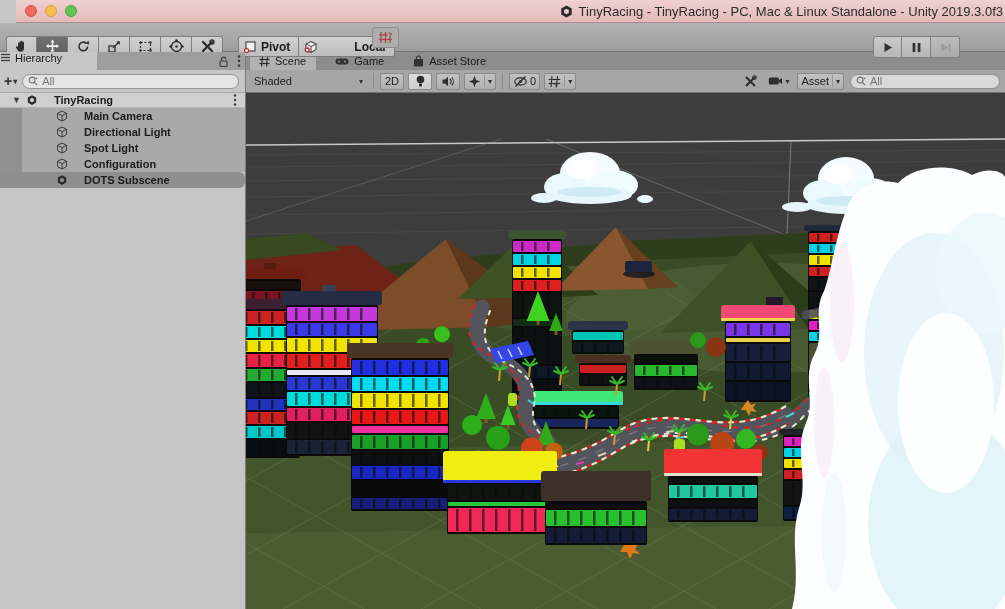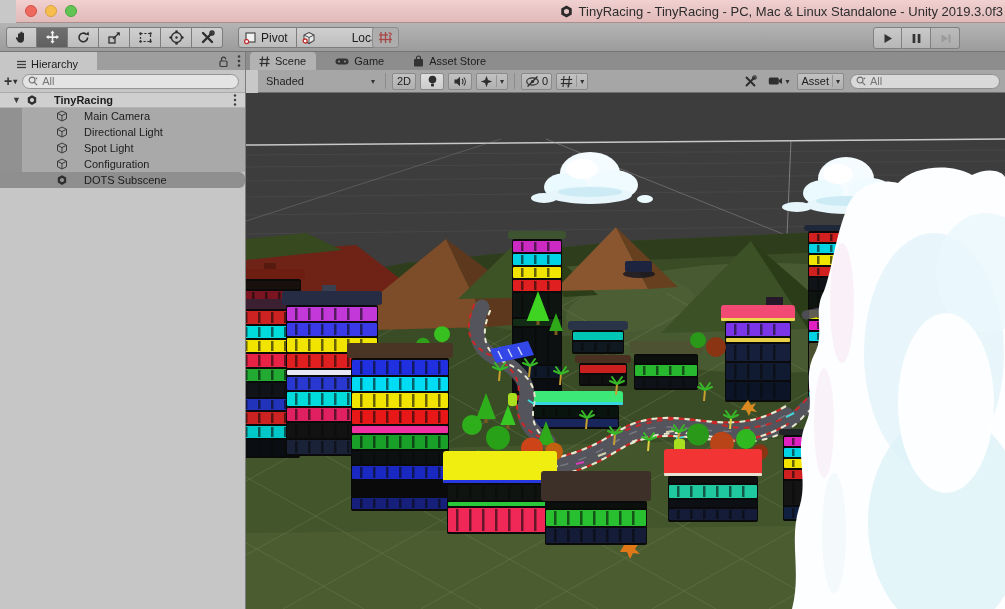--- a/index.html
+++ b/index.html
@@ -11,63 +11,63 @@
   .titlebar { height:23px; background:linear-gradient(#f0d0d0,#e2baba); border-bottom:1px solid #ac8e8e; position:relative;margin-left:16px; }
   .lights { position:absolute; left:9px; top:5px; display:flex; gap:8px; }
   .light { width:12px; height:12px; border-radius:50%; }
   .light.red   { background:#ee6a5f; border:1px solid #d5504a; }
   .light.yellow{ background:#f5be4f; border:1px solid #d9a03f; }
   .light.green { background:#61c454; border:1px solid #4aa73e; }
   .wtitle { position:absolute; right:2px; top:2px; height:19px; display:flex; align-items:center; gap:5px; font-size:13px; color:#2c2c2c; white-space:nowrap; }
 
   
   .toolbar { height:29px; background:linear-gradient(#b4b4b4,#9c9c9c); border-bottom:1px solid #757575; position:relative; }
-  .tool-group { position:absolute; top:4px; display:flex; }
+  .tool-group { position:absolute; top:13px; display:flex;font-weight:bold; }
   .tg-tools { left:6px; } .tg-pivot { left:238px; } .tg-play { left:873px; }
   .tbtn { width:31px; height:21px; background:linear-gradient(#d0d0d0,#bdbdbd); border:1px solid #7d7d7d; border-left:none; display:flex; align-items:center; justify-content:center; }
   .tbtn:first-child { border-left:1px solid #7d7d7d; border-radius:3px 0 0 3px; }
   .tbtn:last-child  { border-radius:0 3px 3px 0; }
   .tbtn.active { background:linear-gradient(#6f6f6f,#606060); }
   .lbtn { height:21px; padding:0 8px 0 5px; display:flex; align-items:center; gap:3px; font-size:12px; background:linear-gradient(#d0d0d0,#bdbdbd); border:1px solid #7d7d7d; border-left:none; }
   .lbtn:first-child { border-left:1px solid #7d7d7d; border-radius:3px 0 0 3px; }
   .lbtn:last-child { border-radius:0 3px 3px 0;gap:36px; }
   .snap-btn { position:absolute; left:372px; top:4px; width:27px; height:21px; border:1px solid #8d8d8d; border-radius:3px; background:#adadad; display:flex; align-items:center; justify-content:center; }
   .pbtn { width:29px; height:22px; background:linear-gradient(#cacaca,#b6b6b6); border:1px solid #808080; border-left:none; display:flex; align-items:center; justify-content:center; }
   .pbtn:first-child { border-left:1px solid #808080; border-radius:3px 0 0 3px; }
   .pbtn:last-child { border-radius:0 3px 3px 0; background:linear-gradient(#bcbcbc,#ababab); }
 
   
   .workspace { display:flex; height:557px; }
 
   
   .hierarchy { width:246px; background:#c6c6c6; border-right:1px solid #7c7c7c; display:flex; flex-direction:column; }
   .h-tabrow { height:18px; background:#9e9e9e; position:relative; flex:none; }
-  .h-tab { position:absolute; left:0; top:0; width:97px; height:18px; background:#c6c6c6; display:flex; align-items:flex-end; gap:4px; padding-left:16px; }
+  .h-tab { position:absolute; left:0; top:0; width:97px; height:18px; background:#c6c6c6; display:flex; align-items:flex-start; gap:4px; padding-left:0; }
   .h-tabrow .right-icons { position:absolute; right:4px; top:0; height:18px; display:flex; align-items:center; gap:8px; }
   .h-searchrow { height:22px; display:flex; align-items:center; padding:0 6px 0 4px; gap:5px; flex:none; }
   .plus-btn { display:flex; align-items:center; gap:1px; font-size:14px; font-weight:bold; color:#333; }
   .plus-btn .caret { font-size:8px; }
   .searchpill { flex:1; height:15px; border:1px solid #949494; border-radius:8px; background:#e4e4e4; display:flex; align-items:center; padding:0 6px 0 4px; gap:3px; }
   .searchpill input { flex:1; border:none; outline:none; background:transparent; font-size:11px; font-family:"Liberation Sans",sans-serif; color:#444; min-width:0; }
-  .h-row { height:16px; display:flex; align-items:center; gap:4px; position:relative; flex:none; }
+  .h-row { height:16px; display:flex; align-items:center; gap:4px; position:relative; flex:none;font-weight:bold; }
   .h-row .lbl { line-height:16px;margin-left:12px; }
   .scene-row { background:#cfcfcf; border-top:1px solid #ababab; border-bottom:1px solid #b5b5b5; padding-left:26px; font-weight:bold; }
   .scene-row .kebab { position:absolute; right:8px; }
   .h-child { background:#a9a9a9; padding-left:56px; }
   .h-child::before { content:""; position:absolute; left:0; top:0; width:22px; height:16px; background:#919191; }
   .h-child.selected { background:#8f8f8f;border-radius:6px; }
   .h-child.selected::before { background:#8f8f8f; }
   .caret-down { font-size:9px; color:#3c3c3c; position:absolute; left:12px; }
 
   
   .scene-panel { flex:1; display:flex; flex-direction:column; min-width:0; }
   .s-tabrow { height:18px; background:#8d8d8d; display:flex; align-items:stretch; padding-left:4px; gap:10px; flex:none; }
   .s-tab { display:flex; align-items:center; gap:5px; padding:0 10px 0 9px; color:#1d1d1d; }
   .s-tab.active { background:#b2b2b2; border-radius:4px 4px 0 0; }
-  .s-toolbar { height:23px; background:#a6a6a6; border-bottom:1px solid #707070; display:flex; align-items:center; padding:0 5px; gap:4px; flex:none;margin-left:12px; }
+  .s-toolbar { height:23px; background:#a6a6a6; border-bottom:1px solid #707070; display:flex; align-items:center; padding:0 5px; gap:4px; flex:none; }
   .s-sep { width:1px; height:16px; background:#8b8b8b; margin:0 2px; }
   .shaded-dd { width:116px; display:flex; align-items:center; justify-content:space-between; padding:0 4px 0 3px; color:#222; }
   .mini-btn { height:17px; min-width:24px; padding:0 3px; background:linear-gradient(#c2c2c2,#b0b0b0); border:1px solid #8a8a8a; border-radius:2px; display:flex; align-items:center; justify-content:center; gap:2px; }
   .mini-btn.on { background:linear-gradient(#dedede,#cccccc); }
   .mini-btn .vdiv { width:1px; height:12px; background:#969696; margin:0 1px; }
   .flat-ic { display:flex; align-items:center; gap:2px; padding:0 2px; }
   .s-right { margin-left:auto; display:flex; align-items:center; gap:6px; }
   .s-search { width:150px; height:15px; border:1px solid #8f8f8f; border-radius:8px; background:#d9d9d9; display:flex; align-items:center; padding:0 6px 0 4px; gap:3px; }
   .s-search input { flex:1; border:none; outline:none; background:transparent; font-size:11px; font-family:"Liberation Sans",sans-serif; color:#555; min-width:0; }
   .caret { font-size:8px; color:#333; }

